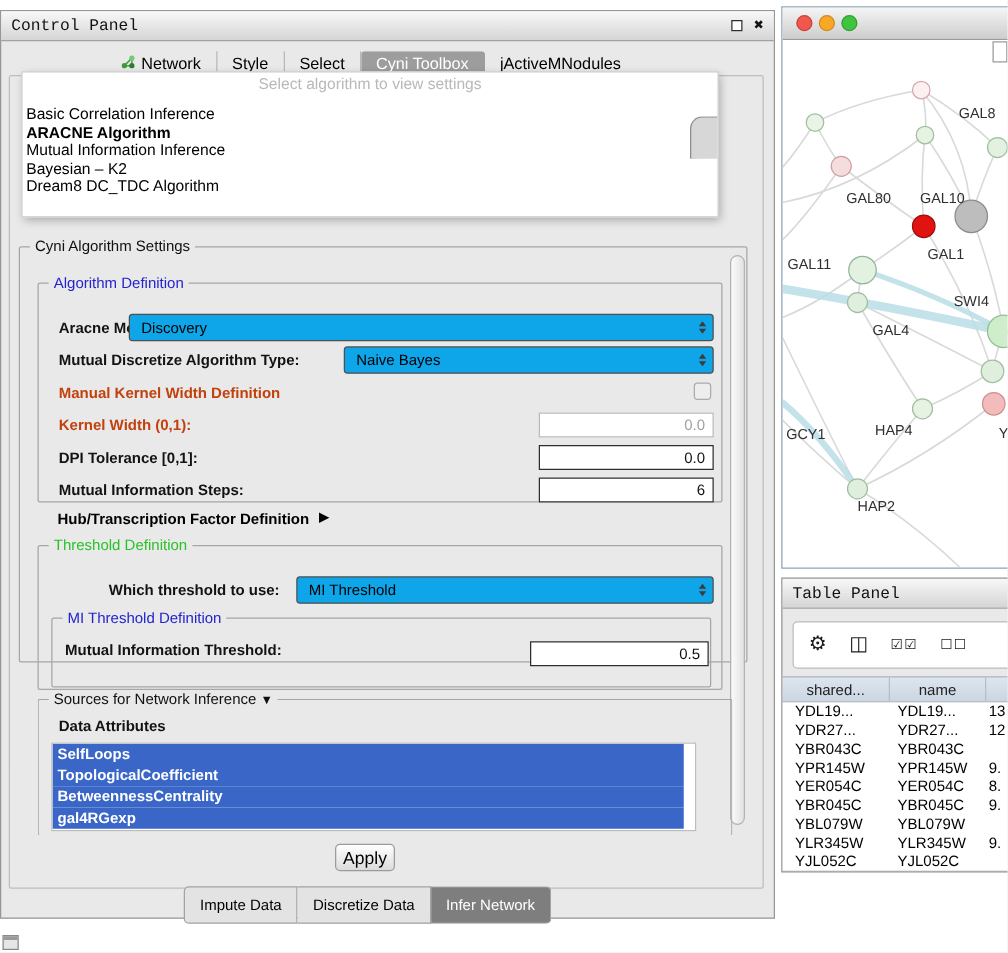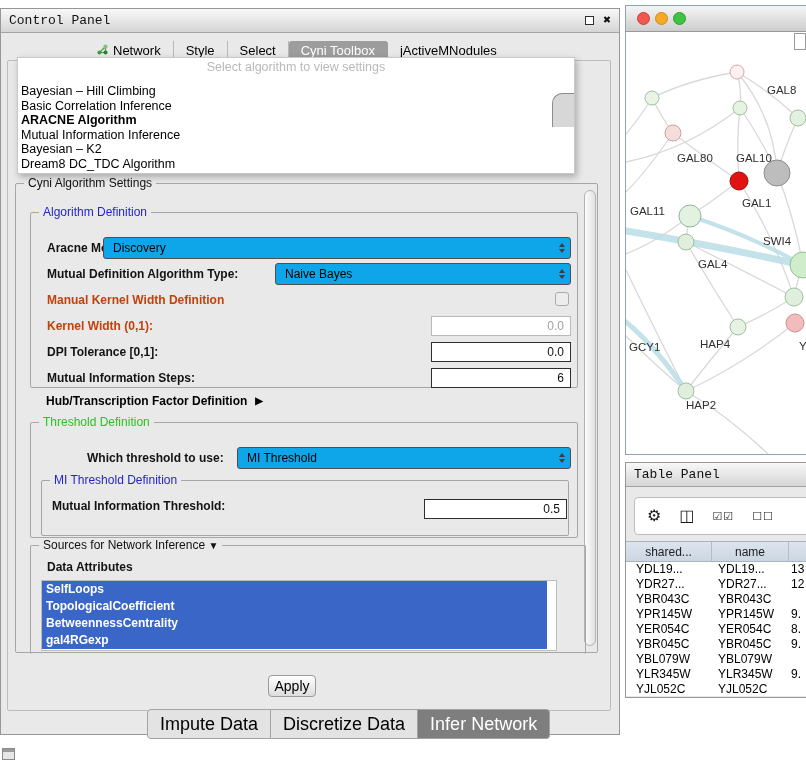--- a/index.html
+++ b/index.html
@@ -24,21 +24,21 @@
        border-right:1px solid #b8b8b8;white-space:nowrap;}
   .tab:last-child{border-right:none;}
   .tab.sel{background:#9d9d9d;color:#fff;border-radius:3px;border-right-color:transparent;}
 
   .group{position:absolute;border:1px solid #a6a6a6;border-radius:2px;}
   .legend{position:absolute;top:-8px;left:8px;background:#e9e9e9;padding:0 4px;font-size:12px;
           color:#111;white-space:nowrap;line-height:14px;}
   .legend.blue{color:#2424cf;}
   .legend.green{color:#29c229;}
 
-  .settings-group{left:14px;top:174px;width:583px;height:470px;}
+  .settings-group{left:14px;top:188px;width:583px;height:333px;}
   .vscroll{position:absolute;right:1px;top:6px;width:12px;height:456px;}
   .vthumb{width:100%;height:100%;background:linear-gradient(90deg,#fbfbfb,#e2e2e2);
           border:1px solid #b3b3b3;border-radius:6px;}
 
   .algo-group{left:14px;top:28px;width:548px;height:176px;}
   .thr-group{left:14px;top:238px;width:548px;height:116px;}
   .mi-group{left:10px;top:57px;width:528px;height:56px;}
   .src-group{left:14px;top:361px;width:556px;height:109px;border-bottom:none;}
 
   .lbl{position:absolute;font-size:12px;font-weight:bold;color:#131313;line-height:22px;white-space:nowrap;}
@@ -63,21 +63,21 @@
   .attr-list{position:absolute;left:10px;top:34px;width:516px;height:71px;background:#fff;
              border:1px solid #bdbdbd;overflow:hidden;font-weight:bold;}
   .attr-item{height:17px;line-height:17px;font-size:12px;color:#fff;background:#3a66c8;
              padding-left:4px;margin-right:9px;white-space:nowrap;overflow:hidden;}
 
   .apply-btn{position:absolute;left:267px;top:666px;width:48px;height:22px;
              background:linear-gradient(#ffffff,#dcdcdc);border:1px solid #9b9b9b;border-radius:4px;
              font-size:14px;display:flex;align-items:center;justify-content:center;}
 
   .segbar{position:absolute;left:146px;top:700px;display:flex;height:21px;}
-  .seg-item{font-size:18px;padding:14px 12px;background:#e3e3e3;border:1px solid #a3a3a3;border-left:none;
+  .seg-item{font-size:12px;padding:14px 12px;background:#e3e3e3;border:1px solid #a3a3a3;border-left:none;
             display:flex;align-items:center;white-space:nowrap;}
   .seg-item:first-child{border-left:1px solid #a3a3a3;border-radius:4px 0 0 4px;}
   .seg-item:last-child{border-radius:0 4px 4px 0;}
   .seg-item.sel{background:#7e7e7e;color:#fff;}
 
   
   .popup{position:absolute;left:17px;top:57px;width:558px;height:117px;background:#fff;
          border:1px solid #c9c9c9;box-shadow:2px 3px 7px rgba(0,0,0,.28);z-index:30;overflow:hidden;}
   .popup-prompt{margin-top:2px;text-align:center;font-size:12.5px;color:#b9b9b9;}
   .popup-items{margin-top:10px;}
@@ -170,21 +170,21 @@
 
       <span class="lbl" style="left:16px;top:24px">Aracne Mode:</span>
       <div class="combo" style="left:72px;top:24px;width:468px">
         <span>Discovery</span>
         <span class="stepper">
             <span class="arr up"></span>
             <span class="arr dn"></span>
           </span>
       </div>
 
-      <span class="lbl" style="left:16px;top:50px">Mutual Definition Algorithm Type:</span>
+      <span class="lbl" style="left:16px;top:50px">Mutual Discretize Algorithm Type:</span>
       <div class="combo" style="left:244px;top:50px;width:296px">
         <span>Naive Bayes</span>
         <span class="stepper">
             <span class="arr up"></span>
             <span class="arr dn"></span>
           </span>
       </div>
 
       <span class="lbl dis" style="left:16px;top:76px">Manual Kernel Width Definition</span>
       <span class="checkbox" style="left:524px;top:79px"></span>
@@ -250,21 +250,20 @@
   <div id="bottom-tabs" class="segbar">
       <div class="seg-item">Impute Data</div>
       <div class="seg-item">Discretize Data</div>
       <div class="seg-item sel">Infer Network</div>
     </div>
 </div>
 
 <div class="popup">
   <div class="popup-prompt">Select algorithm to view settings</div>
   <div id="algo-items" class="popup-items">
-      <div class="popup-item">Bayesian – Hill Climbing</div>
       <div class="popup-item">Basic Correlation Inference</div>
       <div class="popup-item bold">ARACNE Algorithm</div>
       <div class="popup-item">Mutual Information Inference</div>
       <div class="popup-item">Bayesian – K2</div>
       <div class="popup-item">Dream8 DC_TDC Algorithm</div>
     </div>
 </div>
 <div class="frag"></div>
 
 <div class="net-win">

